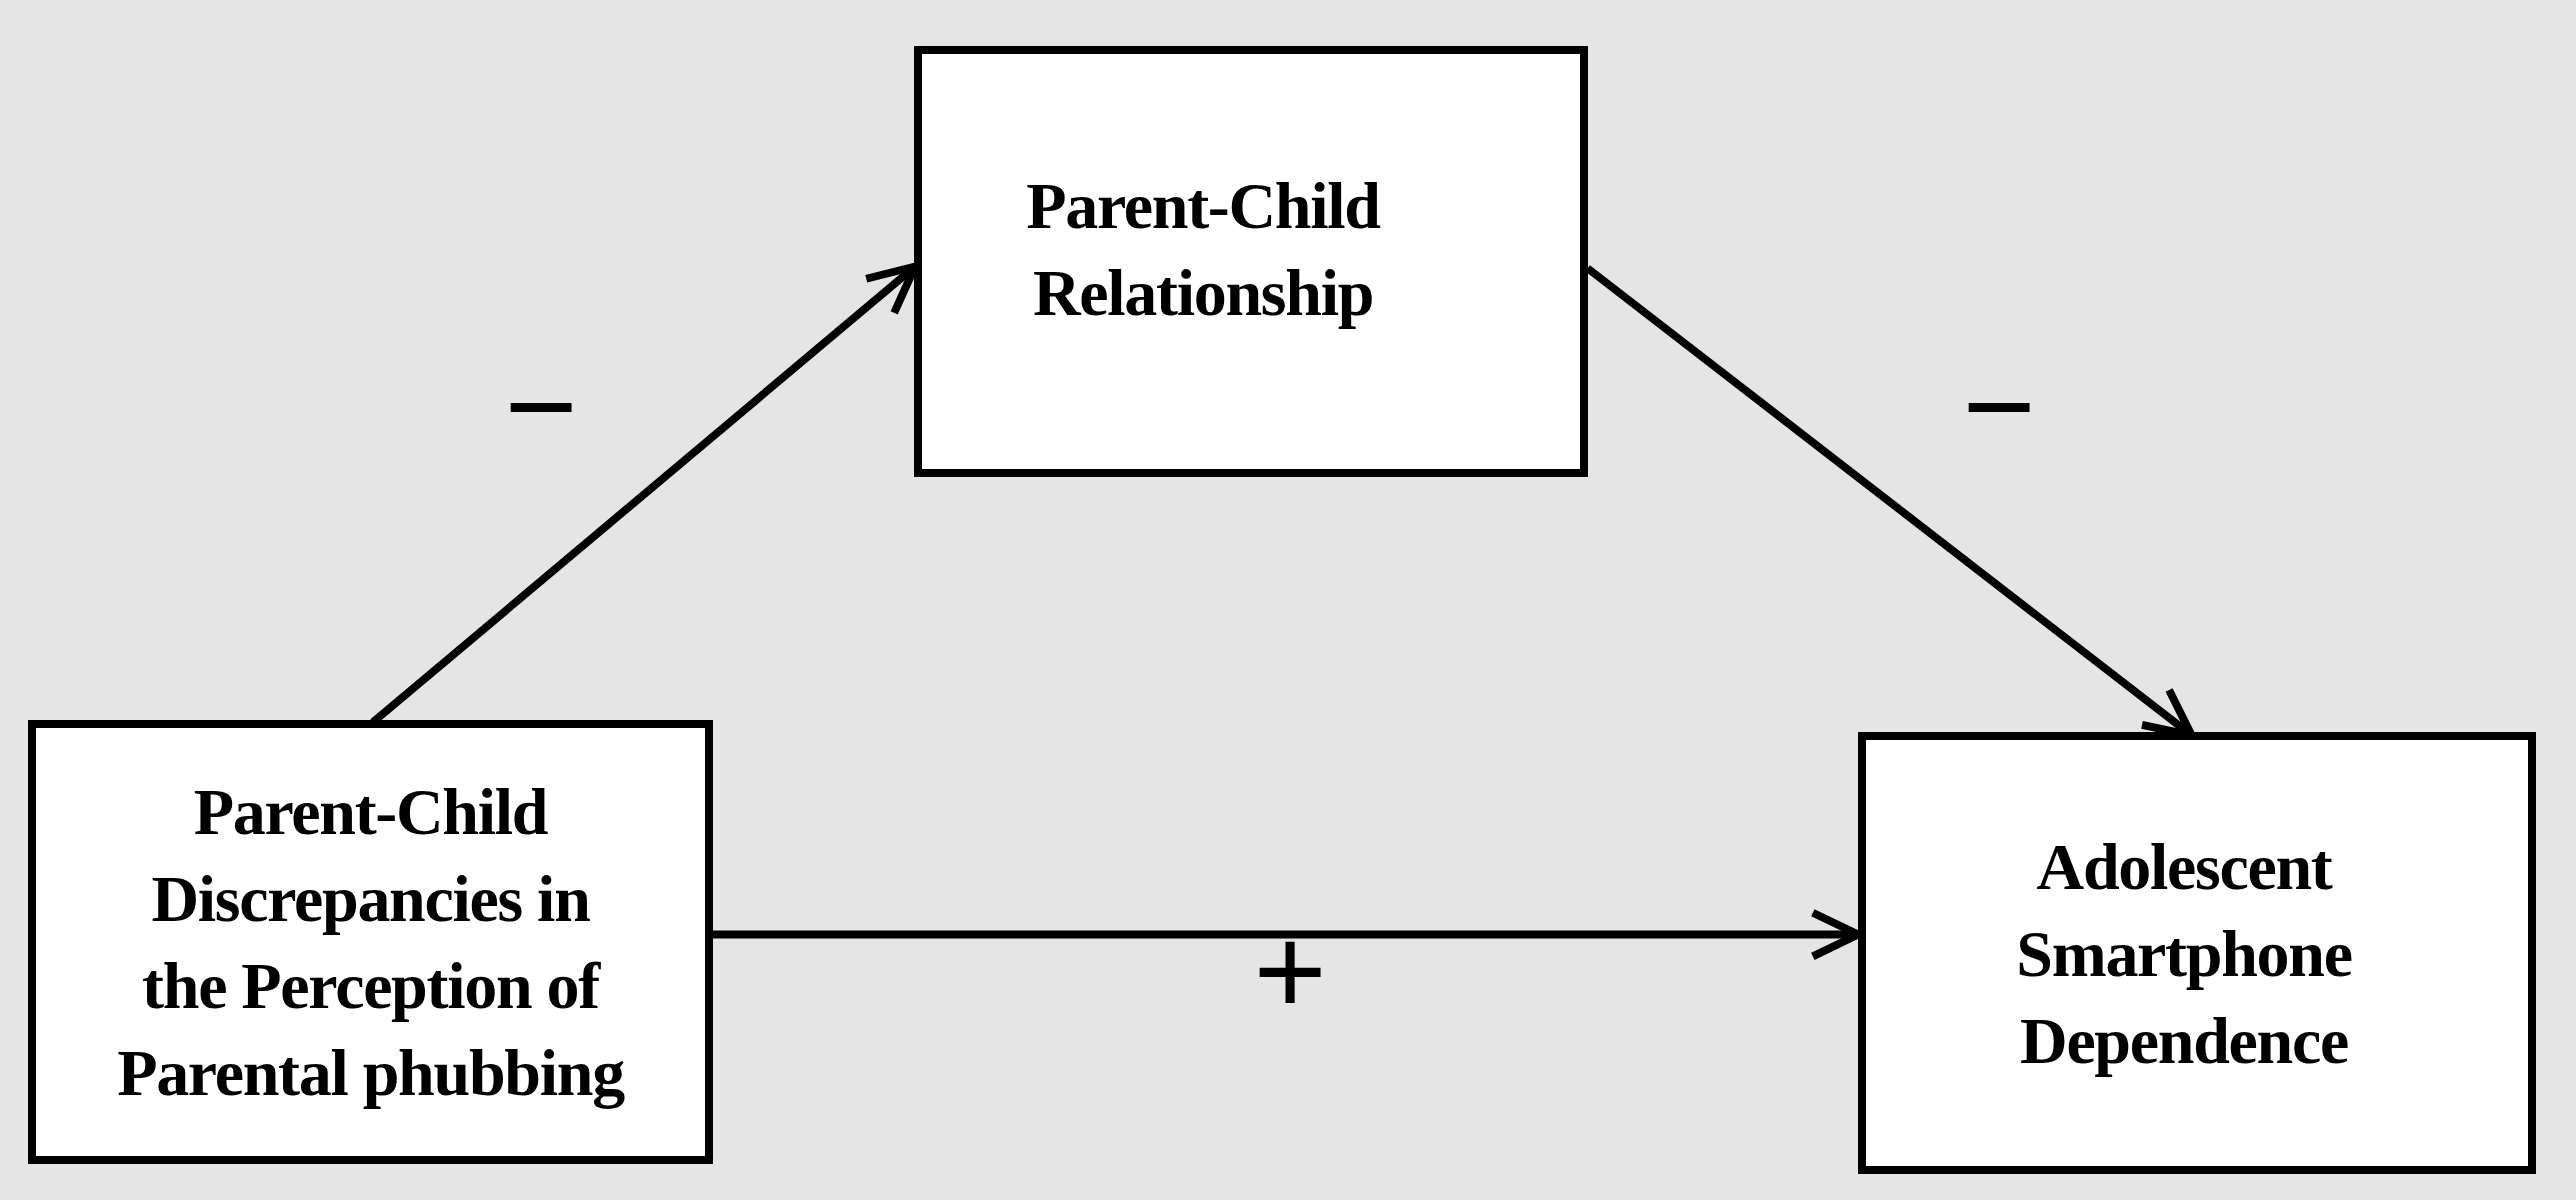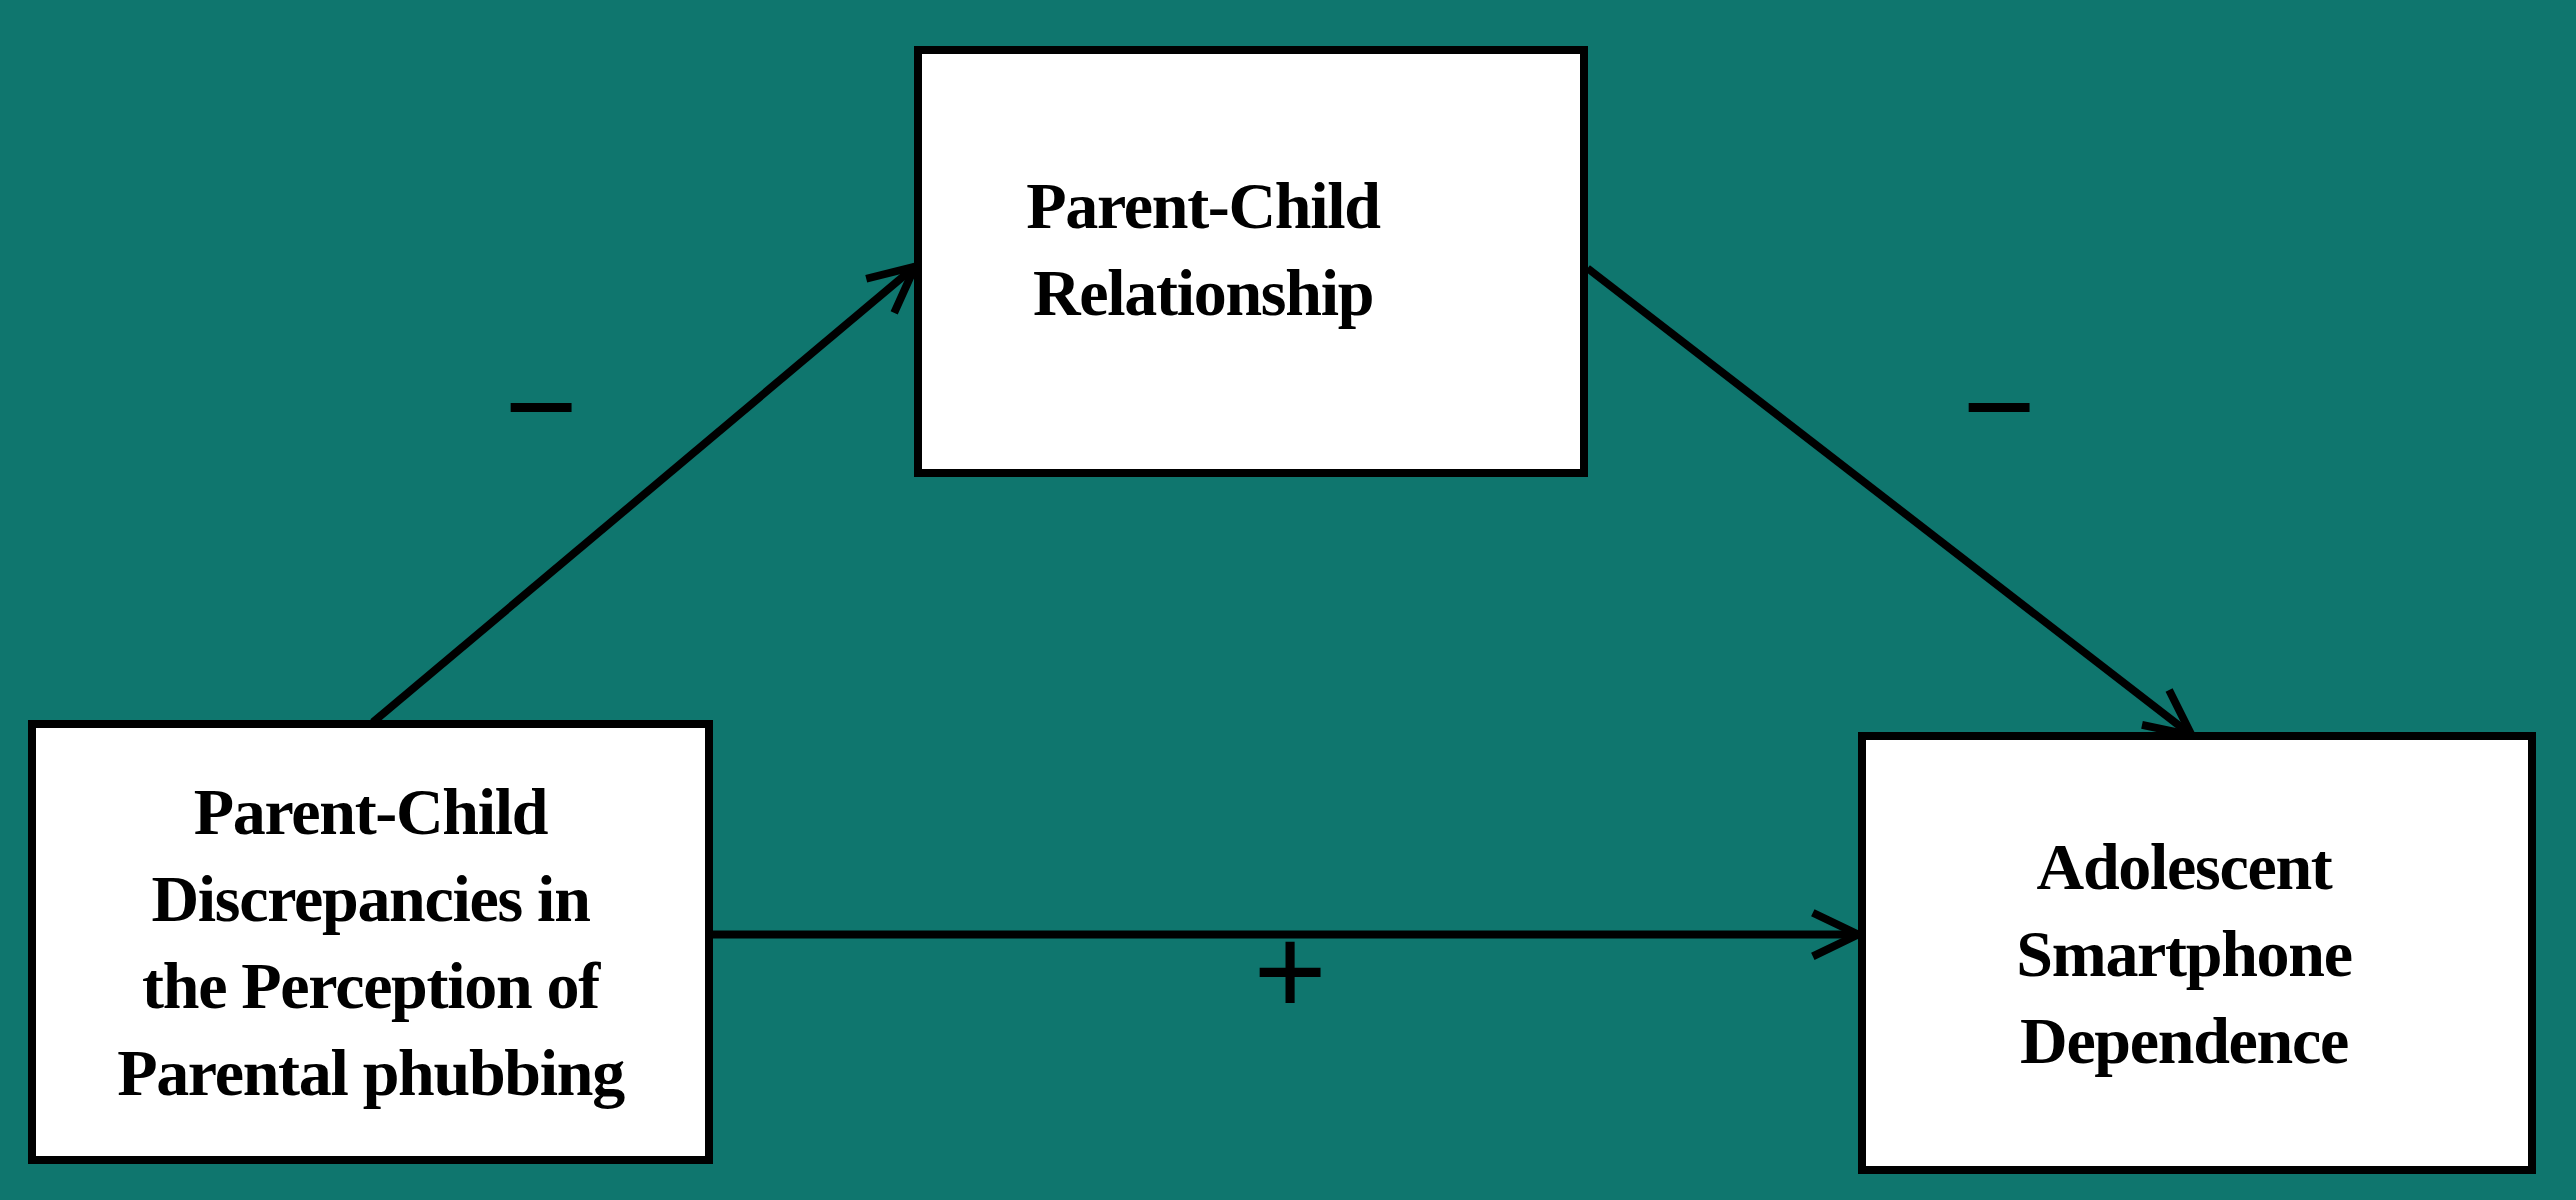--- a/index.html
+++ b/index.html
@@ -1,20 +1,20 @@
 <!DOCTYPE html>
 <html style="font-size:14px"><head>
 <meta charset="utf-8">
 <style>
   html, body { margin: 0; padding: 0; background: #ffffff; }
   .canvas {
     position: relative;
     width: 2576px;
     height: 1201px;
-    background: #0f766e;
+    background: #e5e5e5;
     font-family: "Liberation Serif", "DejaVu Serif", serif;
     overflow: hidden;
   }
   .node {
     position: absolute;
     box-sizing: border-box;
     border: 8.7px solid #000000;
     background: #ffffff;
     display: flex;
     align-items: center;

